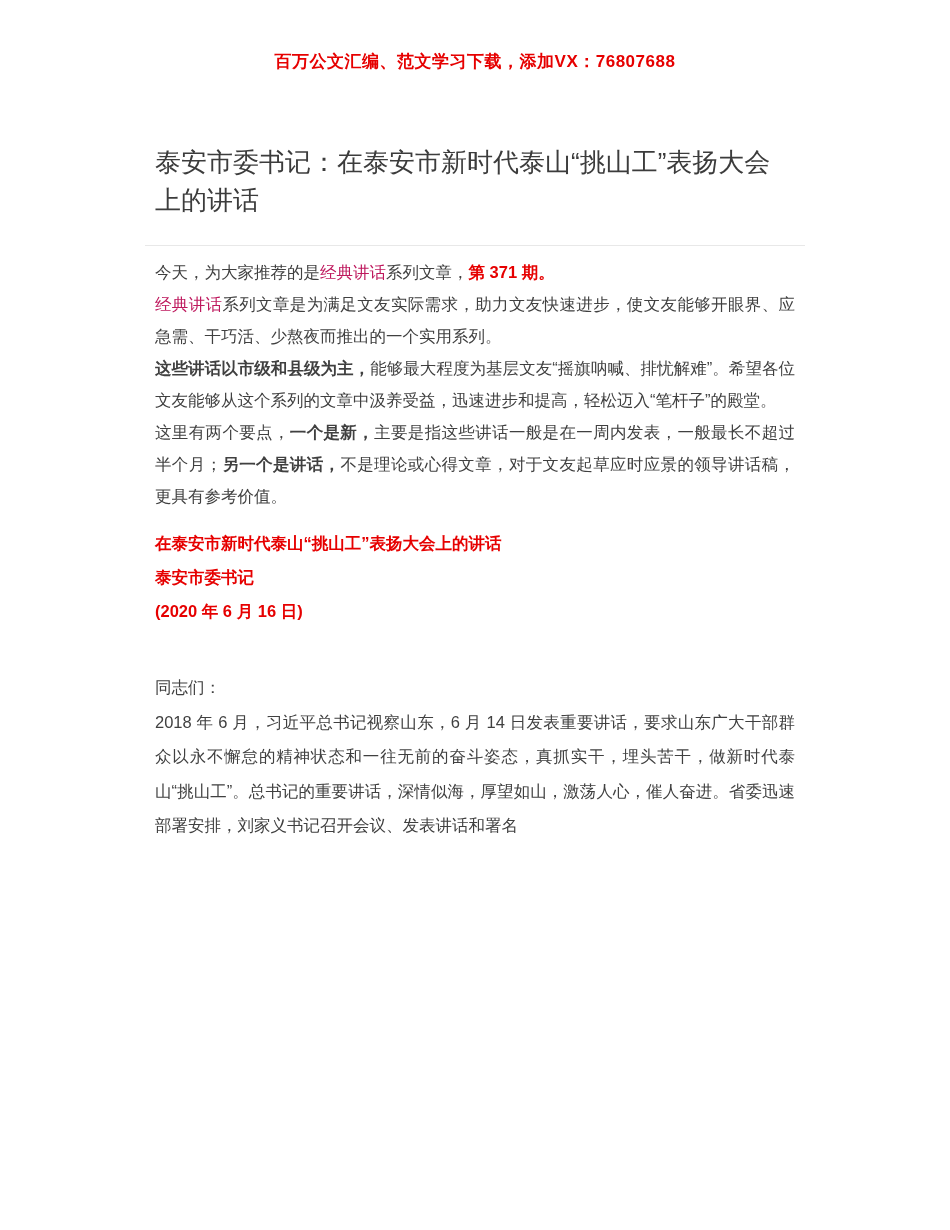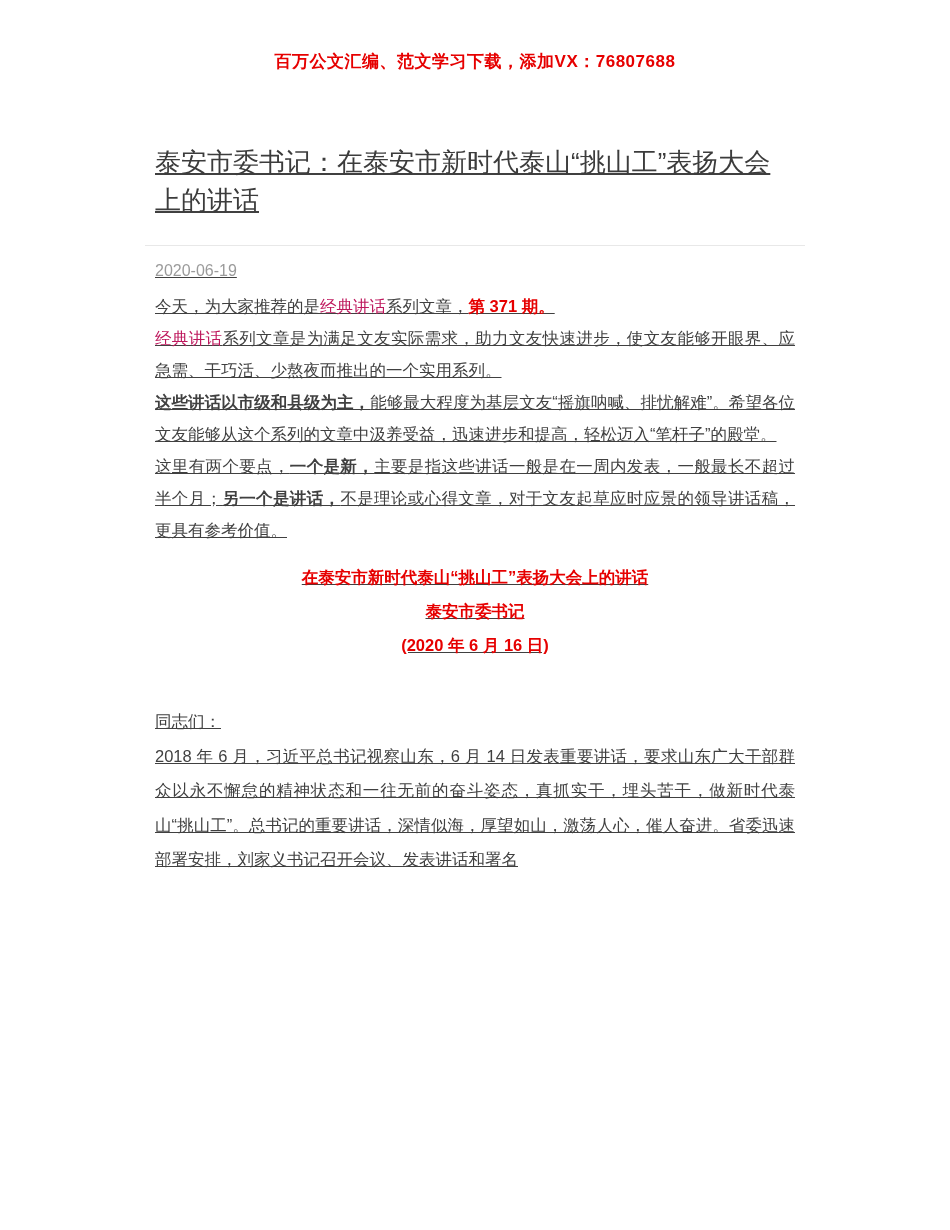--- a/index.html
+++ b/index.html
@@ -20,21 +20,20 @@
     padding-top: 50px;
     text-align: center;
     font-size: 17px;
     font-weight: bold;
     color: #e60000;
     letter-spacing: 0.5px;
   }
   .content {
     width: 640px;
     margin: 0 auto;
-    text-decoration: underline;
   }
   .title {
     margin: 70px 0 0 0;
     font-size: 26px;
     font-weight: 400;
     color: #3c3c3c;
     line-height: 38px;
   }
   .divider {
     border: none;
@@ -52,21 +51,21 @@
   .intro p {
     margin: 0;
     font-size: 16.5px;
     line-height: 32px;
     text-align: justify;
   }
   .seg-bold { font-weight: bold; }
   .seg-gray { color: #be185d; }
   .seg-red-bold { color: #e60000; font-weight: bold; }
   .speech-head {
-    text-align: center;
+    text-align: left;
     color: #e60000;
     font-weight: bold;
     font-size: 16.5px;
     line-height: 34px;
   }
   .speech-head-group {
     margin-top: 14px;
   }
   .body-section {
     margin-top: 42px;
@@ -86,21 +85,20 @@
   <div class="banner">
     <span>百万公文汇编、范文学习下载，添加VX：76807688</span>
   </div>
 
   <div class="content">
 
     <h1 class="title">泰安市委书记：在泰安市新时代泰山“挑山工”表扬大会上的讲话</h1>
 
     <hr class="divider">
 
-    <div class="date">2020-06-19</div>
 
     <div class="intro">
         <p><span>今天，为大家推荐的是</span><span class="seg-gray">经典讲话</span><span>系列文章，</span><span class="seg-red-bold">第 371 期。</span></p>
         <p><span class="seg-gray">经典讲话</span><span>系列文章是为满足文友实际需求，助力文友快速进步，使文友能够开眼界、应急需、干巧活、少熬夜而推出的一个实用系列。</span></p>
         <p><span class="seg-bold">这些讲话以市级和县级为主，</span><span>能够最大程度为基层文友“摇旗呐喊、排忧解难”。希望各位文友能够从这个系列的文章中汲养受益，迅速进步和提高，轻松迈入“笔杆子”的殿堂。</span></p>
         <p><span>这里有两个要点，</span><span class="seg-bold">一个是新，</span><span>主要是指这些讲话一般是在一周内发表，一般最长不超过半个月；</span><span class="seg-bold">另一个是讲话，</span><span>不是理论或心得文章，对于文友起草应时应景的领导讲话稿，更具有参考价值。</span></p>
       </div>
 
     <div class="speech-head-group">
       <div class="speech-head">在泰安市新时代泰山“挑山工”表扬大会上的讲话</div>

